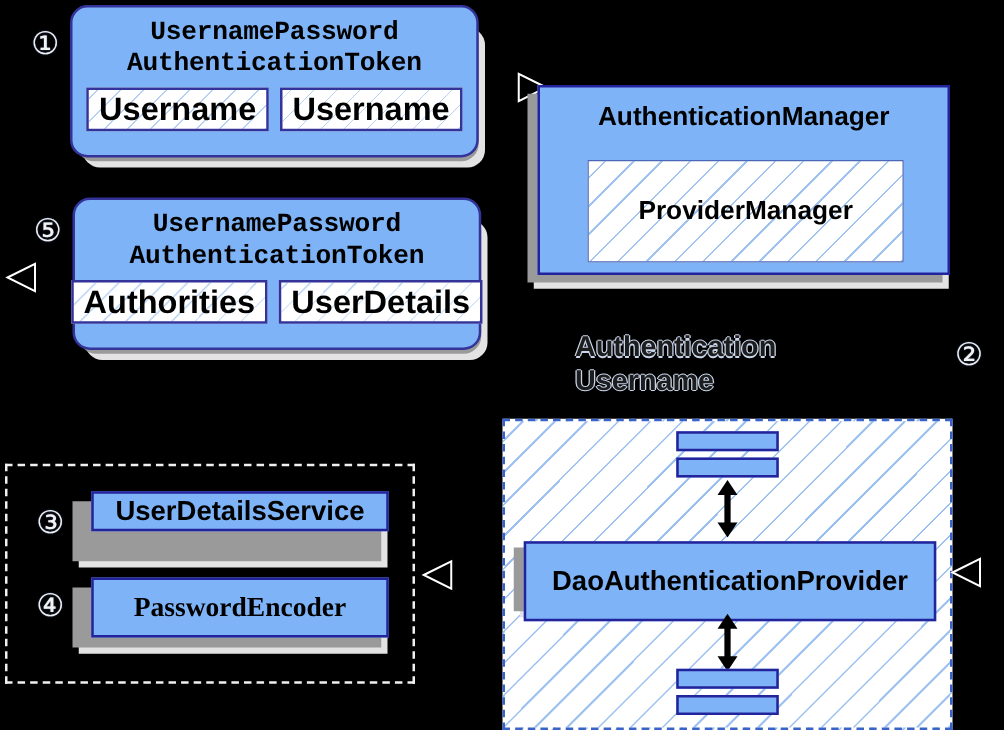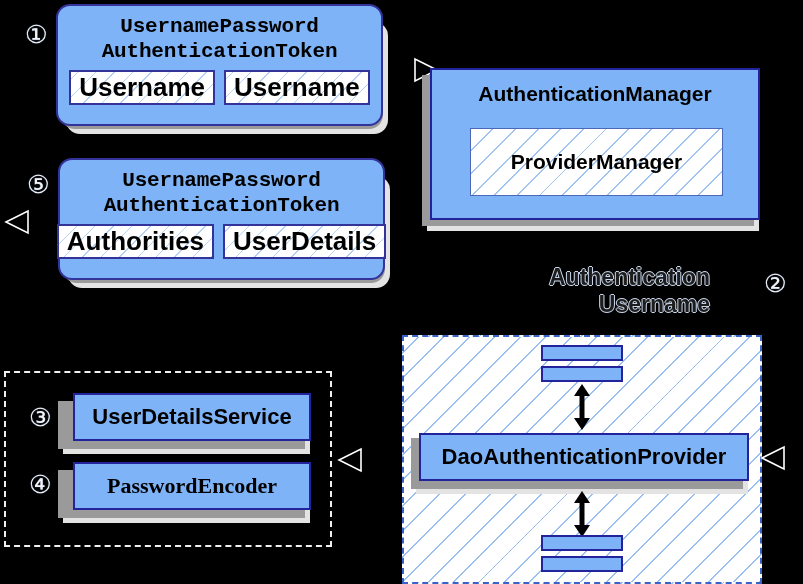--- a/index.html
+++ b/index.html
@@ -156,21 +156,21 @@
   .dashed-group {
     position: absolute;
     border: 2px dashed #f0f0f0;
     box-sizing: border-box;
     background: transparent;
   }
 
   
   .panel-caption {
     position: absolute;
-    text-align: right;
+    text-align: left;
     color: #1d1d1d;
     font-weight: bold;
     font-size: 23px;
     line-height: 27px;
     text-shadow:
       -1px 0 #c9d6ea, 1px 0 #c9d6ea,
       0 -1px #c9d6ea, 0 1px #c9d6ea;
     user-select: none;
   }
 
@@ -217,21 +217,21 @@
 
   <svg class="tri" style="left:411px; top:57px;" width="28" height="26" viewBox="0 0 28 26">
     <polygon points="26,13 4,2 4,24" fill="none" stroke="#ffffff" stroke-width="1.6"></polygon>
   </svg>
 
   <div class="shadow2" style="left:427px; top:80px; width:332px; height:151px;"></div>
   <div class="shadow1" style="left:422px; top:75px; width:332px; height:151px;"></div>
   <div class="rect-card" style="left:430px; top:68px; width:330px; height:152px;">
     <div class="rect-title">AuthenticationManager</div>
   </div>
-  <div class="hatch-box" style="left:470px; top:128px; width:253px; height:68px;">
+  <div class="hatch-box" style="left:470px; top:128px; width:253px; height:82px;">
     <span>ProviderManager</span>
   </div>
 
   <div class="panel-caption" style="left:460px; top:264px; width:250px;">
     <div>Authentication</div>
     <div>Username</div>
   </div>
   <div class="badge" style="left:764px; top:271px;">②</div>
 
   <div class="providers-panel" style="left:402px; top:335px; width:360px; height:249px;">
@@ -241,21 +241,21 @@
   <div class="mini-bar" style="left:541px; top:366px; width:82px; height:16px;"></div>
 
   <svg class="tri" style="left:570px; top:384px;" width="24" height="46" viewBox="0 0 24 46">
     <line x1="12" y1="8" x2="12" y2="38" stroke="#000000" stroke-width="5"></line>
     <polygon points="12,0 4,12 20,12" fill="#000000"></polygon>
     <polygon points="12,46 4,34 20,34" fill="#000000"></polygon>
   </svg>
 
   <div class="shadow2" style="left:416px; top:443px; width:332px; height:51px;"></div>
   <div class="shadow1" style="left:411px; top:438px; width:332px; height:51px;"></div>
-  <div class="bar-card" style="left:419px; top:433px; width:330px; height:48px; justify-content:center; padding-left:0;">
+  <div class="bar-card" style="left:419px; top:433px; width:330px; height:64px; justify-content:center; padding-left:0;">
     <span>DaoAuthenticationProvider</span>
   </div>
 
   <svg class="tri" style="left:760px; top:444px;" width="26" height="28" viewBox="0 0 26 28">
     <polygon points="2,14 24,3 24,25" fill="none" stroke="#ffffff" stroke-width="1.6"></polygon>
   </svg>
 
   <svg class="tri" style="left:570px; top:491px;" width="24" height="46" viewBox="0 0 24 46">
     <line x1="12" y1="8" x2="12" y2="38" stroke="#000000" stroke-width="5"></line>
     <polygon points="12,0 4,12 20,12" fill="#000000"></polygon>
@@ -263,21 +263,21 @@
   </svg>
 
   <div class="mini-bar" style="left:541px; top:535px; width:82px; height:16px;"></div>
   <div class="mini-bar" style="left:541px; top:556px; width:82px; height:16px;"></div>
 
   <div class="dashed-group" style="left:4px; top:371px; width:328px; height:176px;"></div>
 
   <div class="badge" style="left:29px; top:405px;">③</div>
   <div class="shadow2" style="left:63px; top:406px; width:247px; height:48px;"></div>
   <div class="shadow1" style="left:58px; top:401px; width:247px; height:48px;"></div>
-  <div class="bar-card" style="left:73px; top:393px; width:238px; height:48px; justify-content:center; padding-left:0;">
+  <div class="bar-card" style="left:73px; top:393px; width:238px; height:32px; justify-content:center; padding-left:0;">
     <span>UserDetailsService</span>
   </div>
 
   <div class="badge" style="left:29px; top:472px;">④</div>
   <div class="shadow2" style="left:63px; top:475px; width:247px; height:48px;"></div>
   <div class="shadow1" style="left:58px; top:470px; width:247px; height:48px;"></div>
   <div class="bar-card" style="left:73px; top:462px; width:238px; height:48px; justify-content:center; padding-left:0;font-family:Liberation Serif, serif;">
     <span>PasswordEncoder</span>
   </div>
 

